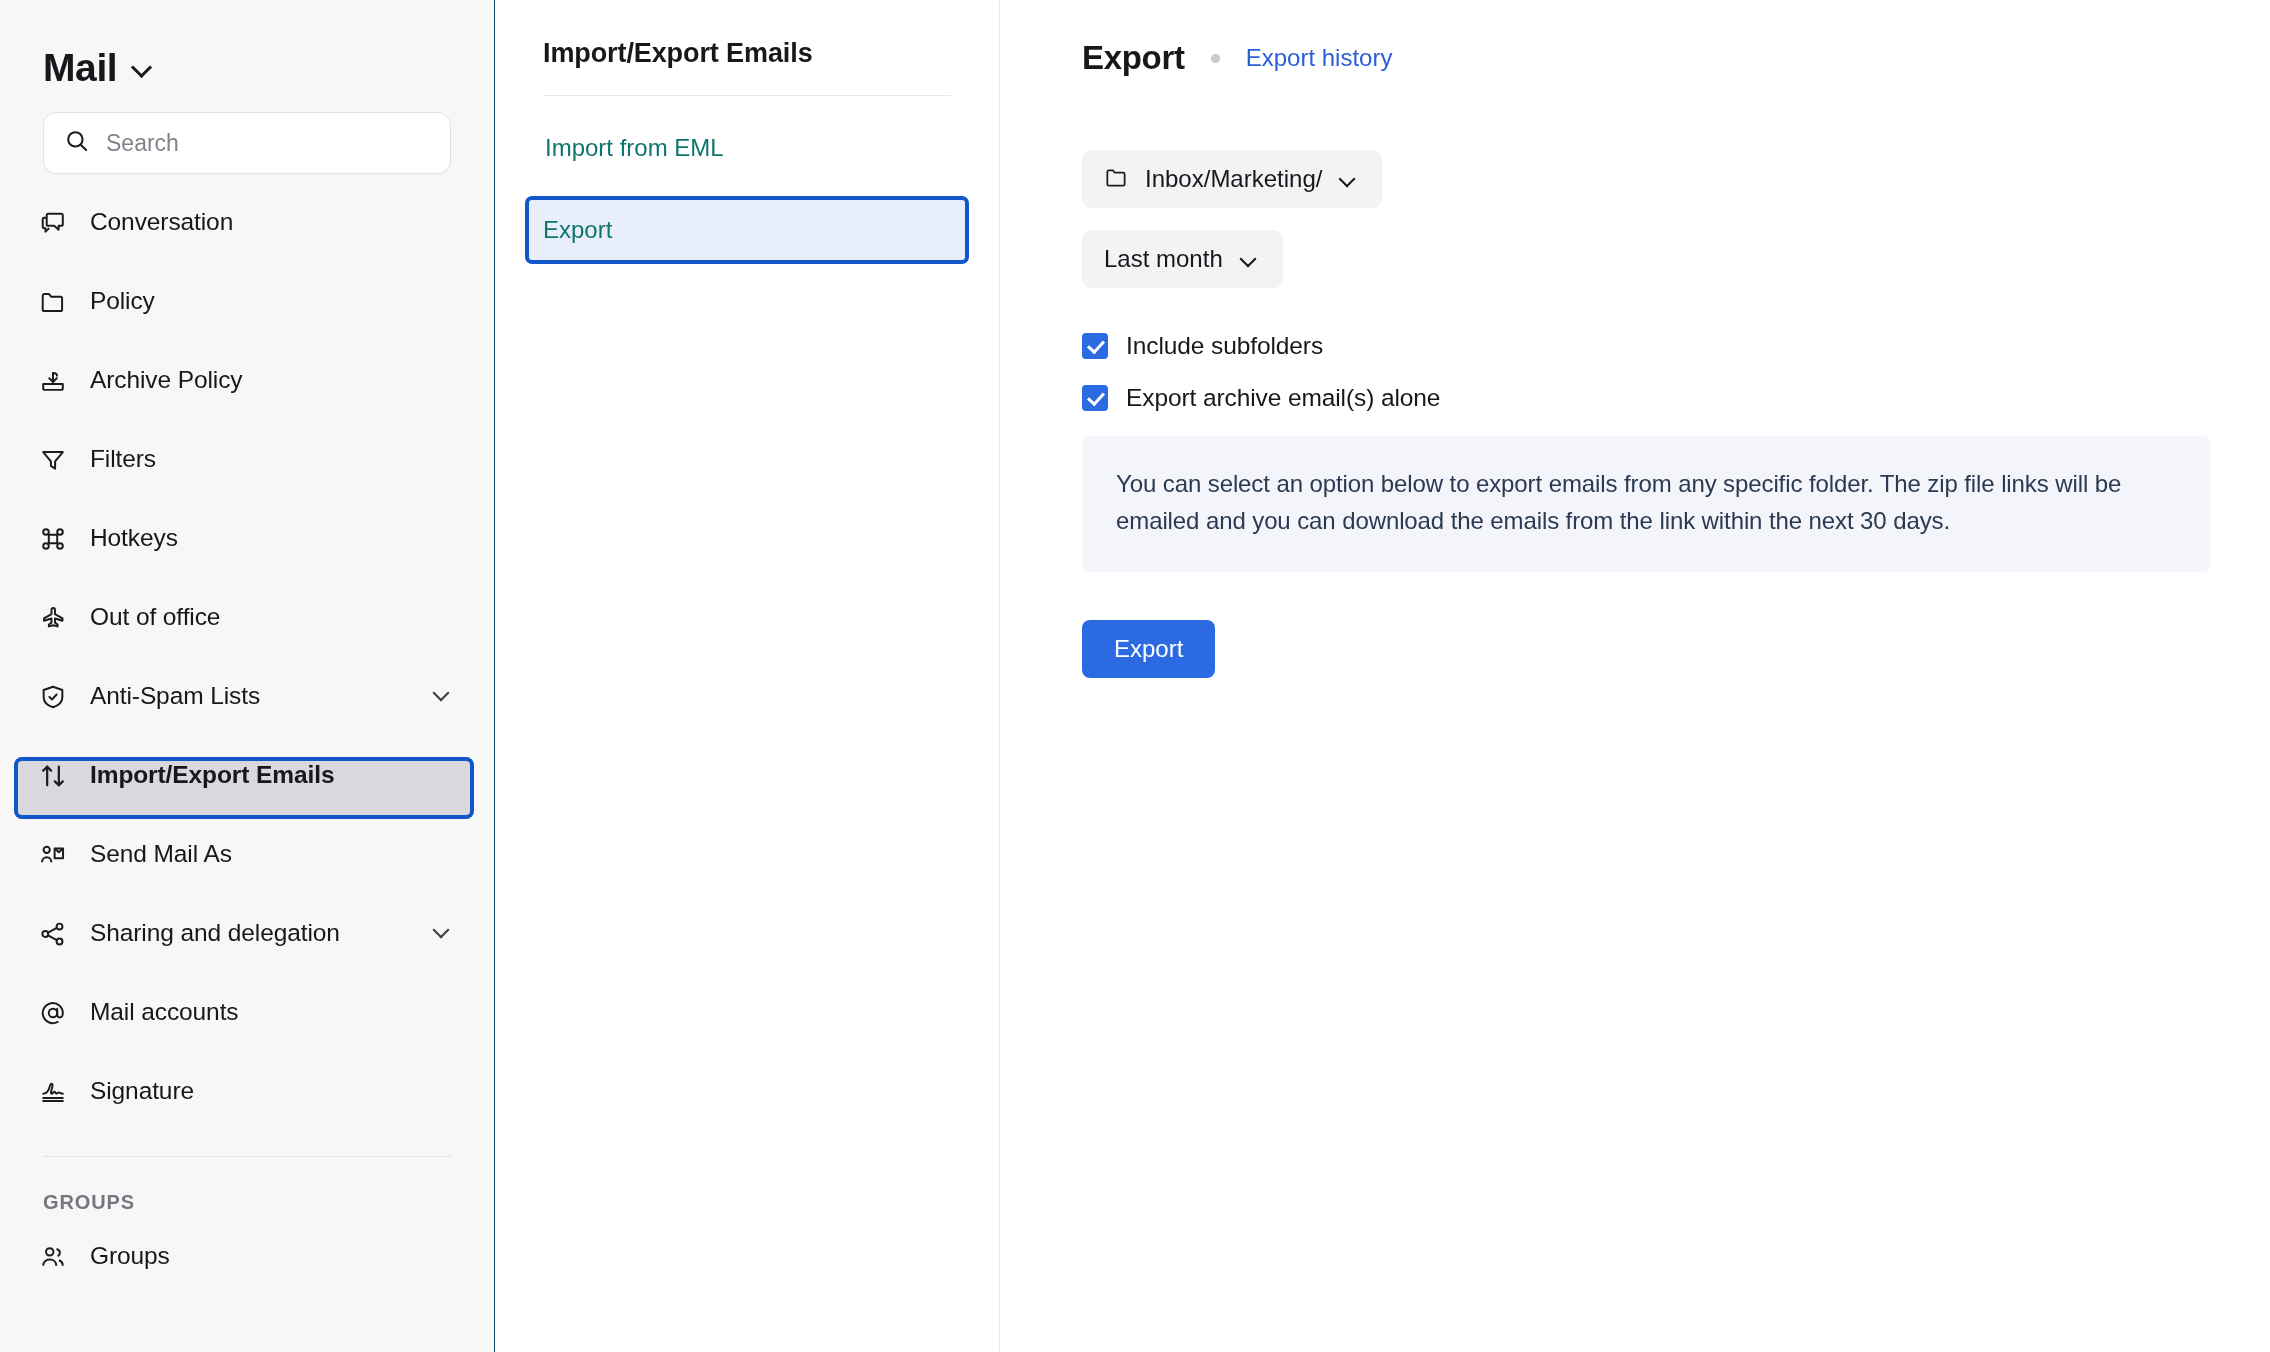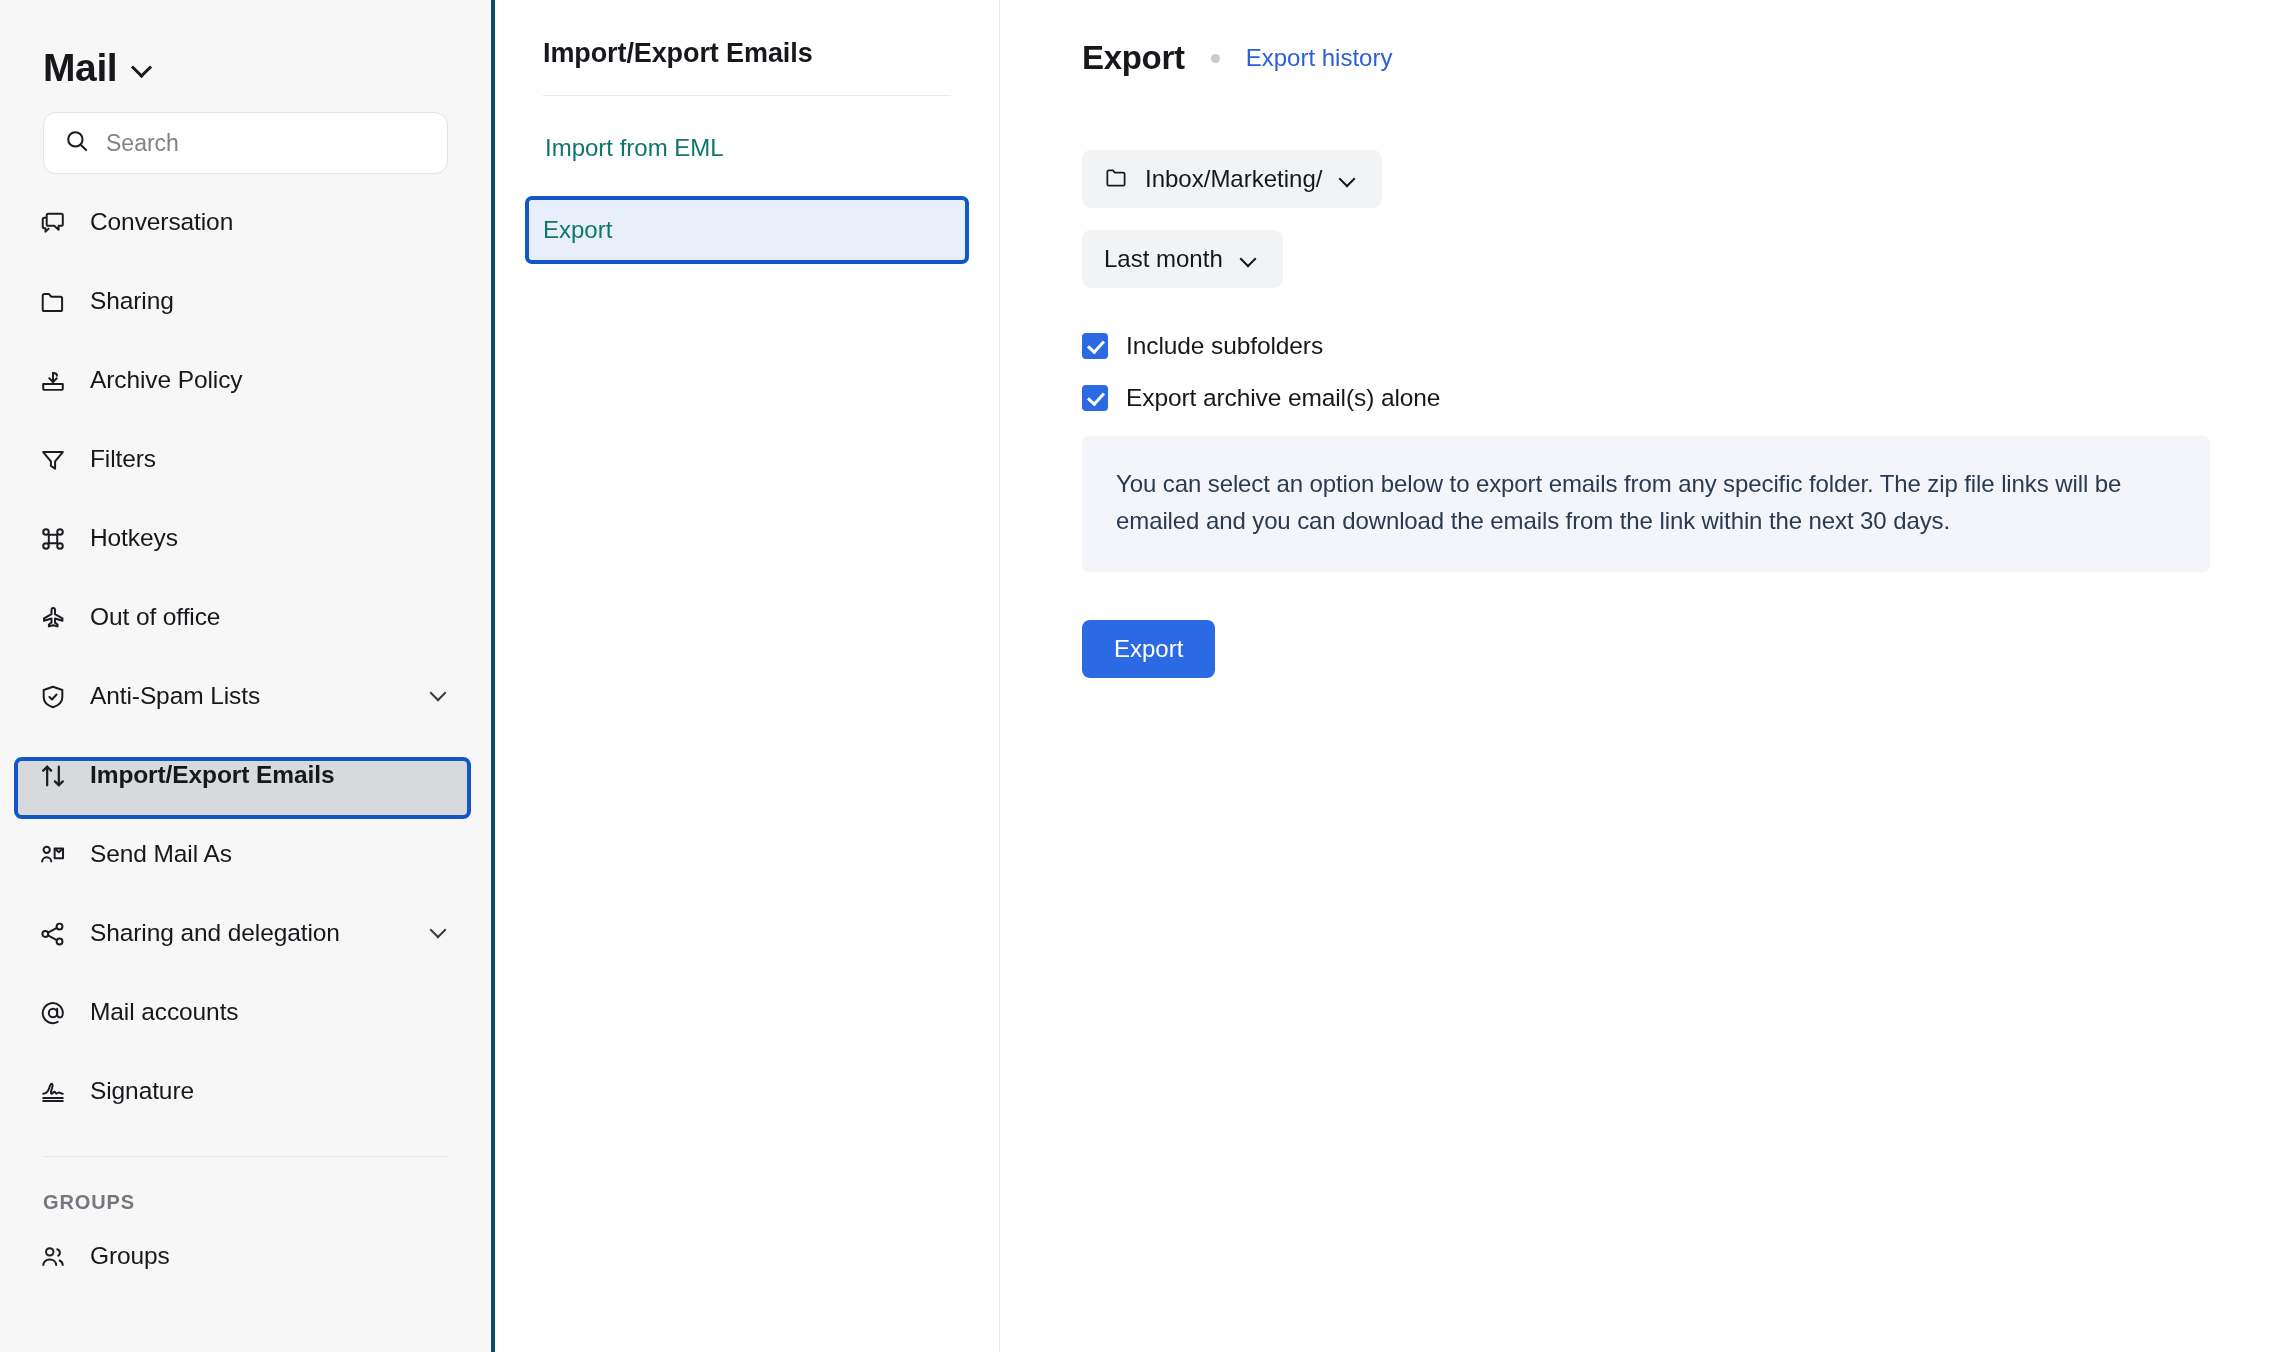--- a/index.html
+++ b/index.html
@@ -15,21 +15,21 @@
     width: 2270px; height: 1352px;
     display: flex;
     background: #ffffff;
   }
 
   
   .sidebar {
     width: 495px;
     height: 100%;
     background: #f7f7f8;
-    border-right: 4px solid #0c4a6e;
+    border-right: 1px solid #0c4a6e;
     padding: 0;
     position: relative;
     flex: 0 0 495px;
   }
   .brand-row {
     display: flex;
     align-items: center;
     gap: 14px;
     padding: 38px 0 0 43px;
     height: 96px;
@@ -315,21 +315,21 @@
         </span>
         <span class="label">Conversation</span>
       </div>
 
       <div class="nav-item">
         <span class="ico">
           <svg width="28" height="28" viewBox="0 0 24 24" fill="none" stroke="#1b1c20" stroke-width="1.7" stroke-linejoin="round">
             <path d="M3.2 6.6a1.4 1.4 0 0 1 1.4-1.4h4l1.8 2.2h8a1.4 1.4 0 0 1 1.4 1.4v9.6a1.4 1.4 0 0 1-1.4 1.4H4.6a1.4 1.4 0 0 1-1.4-1.4z"></path>
           </svg>
         </span>
-        <span class="label">Sharing</span>
+        <span class="label">Policy</span>
       </div>
 
       <div class="nav-item">
         <span class="ico">
           <svg width="28" height="28" viewBox="0 0 24 24" fill="none" stroke="#1b1c20" stroke-width="1.7" stroke-linecap="round" stroke-linejoin="round">
             <path d="M3.6 14.6h16.8v3.6a1.4 1.4 0 0 1-1.4 1.4H5a1.4 1.4 0 0 1-1.4-1.4z"></path>
             <path d="M12 12.6V5.2"></path>
               <path d="M8.8 9.6 12 12.8l3.2-3.2"></path>
               <path d="M12 5.2c2.6 0 3.4 1.1 3.4 2.2"></path>
           </svg>

